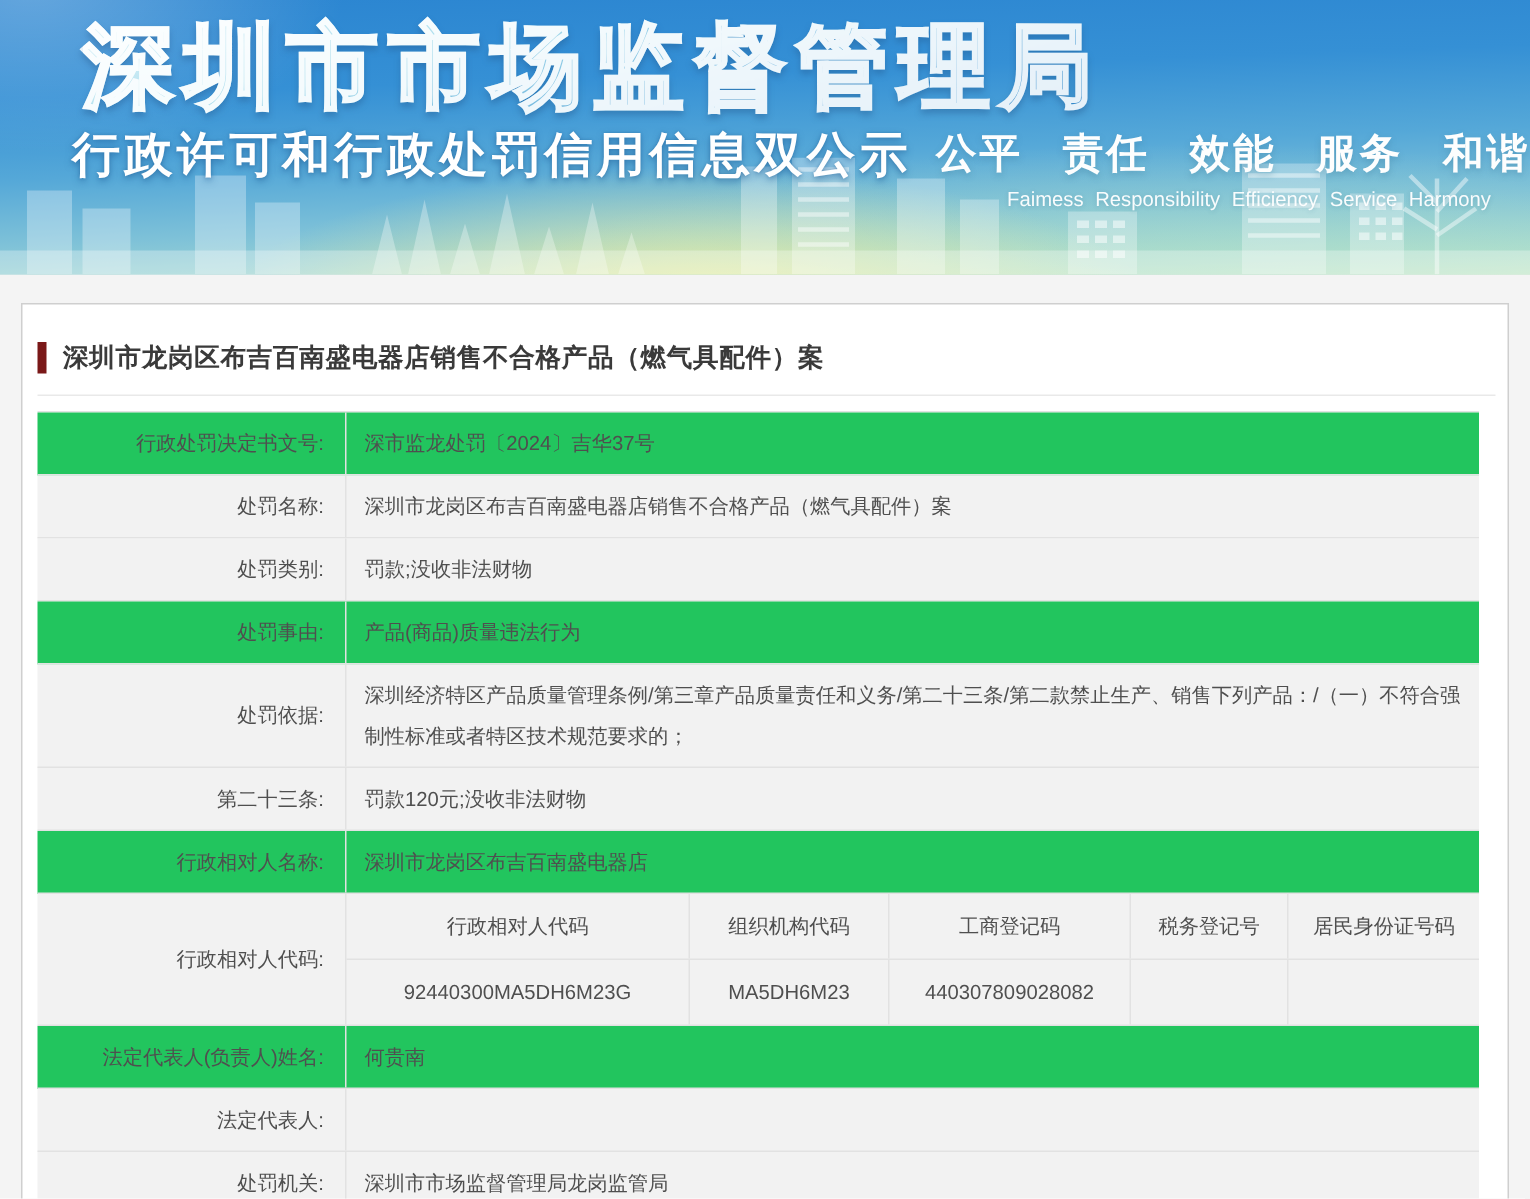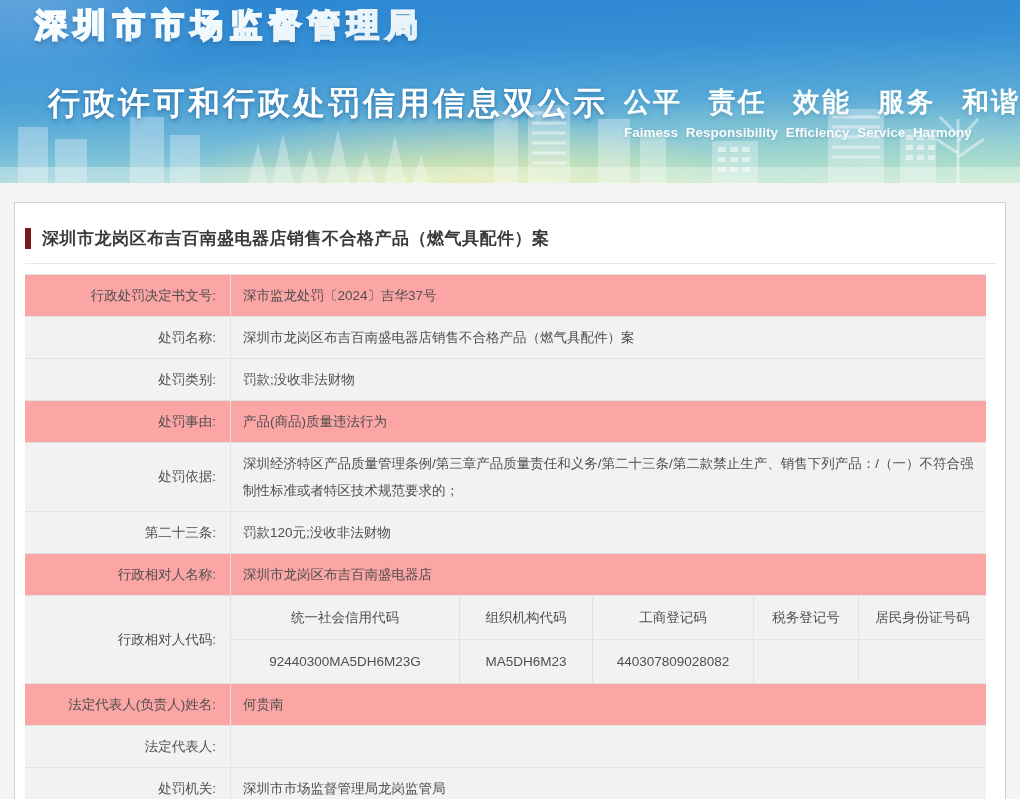--- a/index.html
+++ b/index.html
@@ -20,59 +20,59 @@
   .banner{
     position:relative;width:1020px;height:183px;overflow:hidden;
     background:
       radial-gradient(ellipse 300px 160px at 2% -5%, rgba(255,255,255,0.28), rgba(255,255,255,0) 70%),
       radial-gradient(ellipse 430px 130px at 45% 112%, rgba(252,243,150,0.85), rgba(252,243,150,0) 72%),
       radial-gradient(ellipse 650px 160px at 78% 118%, rgba(185,228,195,0.65), rgba(185,228,195,0) 75%),
       linear-gradient(178deg,#2b85d1 0%,#3590d5 30%,#55a8d8 55%,#7fc2d8 75%,#a8dbd0 92%,#c2e6c8 100%);
   }
   .skyline{position:absolute;left:0;bottom:0;width:1020px;height:78px;}
   .agency-title{
-    position:absolute;left:35px;top:4px;
-    font-size:32px;font-weight:bold;letter-spacing:7px;white-space:nowrap;
+    position:absolute;left:55px;top:4px;
+    font-size:61px;font-weight:bold;letter-spacing:7px;white-space:nowrap;
     background:linear-gradient(165deg,#eefafd 0%,#a8dcec 35%,#4497d1 80%,#2b7fc4 100%);
     -webkit-background-clip:text;background-clip:text;color:transparent;
     -webkit-text-stroke:2px rgba(255,255,255,0.88);
     filter:drop-shadow(0 3px 2px rgba(34,88,140,0.38));
   }
   .banner-subtitle{
     position:absolute;left:48px;top:82px;
     font-size:32px;font-weight:bold;letter-spacing:3px;color:#ffffff;white-space:nowrap;
     text-shadow:0 2px 5px rgba(30,90,145,0.55),0 0 2px rgba(40,100,150,0.4);
   }
   .slogan{position:absolute;left:624px;top:84px;width:370px;color:#fdfefe;}
   .slogan-cn{
     font-size:27px;font-weight:bold;letter-spacing:2px;word-spacing:17px;white-space:nowrap;
     text-shadow:0 2px 4px rgba(60,120,150,0.35);
   }
   .slogan-en{
-    margin-top:5px;font-size:13.5px;font-weight:bold;word-spacing:4px;white-space:nowrap;
-    color:rgba(255,255,255,0.95);text-shadow:0 1px 3px rgba(60,120,150,0.3);
+    margin-top:5px;font-size:13.5px;font-weight:normal;word-spacing:4px;white-space:nowrap;
+    color:rgba(255,255,255,0.95);text-shadow:0 1px 3px rgba(60,120,150,0.3);text-align:right;
   }
 
   
   .card{
     position:absolute;left:14px;top:202px;width:992px;height:640px;
     background:#ffffff;border:1px solid #cfcfcf;
   }
   .case-title{display:flex;align-items:center;margin:24px 0 0 10px;}
   .title-bar{width:6px;height:21px;background:var(--accent);margin-right:11px;flex:0 0 6px;}
   .title-text{font-size:17px;font-weight:bold;color:#3a3a3a;letter-spacing:0.5px;}
   .title-divider{margin:13px 0 0 10px;width:972px;border-bottom:1px solid #e9e9e9;}
 
   
   .ptable{
     margin:10px 0 0 10px;width:961px;
     border-top:1px solid var(--tborder);
     font-size:13.5px;color:#4f4f4f;
   }
-  .trow{display:flex;background:#fca5a5;border-bottom:1px solid var(--tborder);}
+  .trow{display:flex;background:#22c55e;border-bottom:1px solid var(--tborder);}
   .trow.shaded{background:var(--shade);}
   .tlabel{
     flex:0 0 206px;width:206px;min-height:41px;
     display:flex;align-items:center;justify-content:flex-end;
     text-align:right;padding:6px 14px 6px 6px;
     border-right:1px solid var(--tborder);
   }
   .tvalue{flex:1;display:flex;align-items:center;padding:7px 12px;line-height:27px;}
   .tvalue-codes{display:block;padding:0;line-height:normal;}
   .codes-row{display:flex;}
@@ -195,21 +195,21 @@
         <div class="tvalue">罚款120元;没收非法财物</div>
       </div>
       <div class="trow">
         <div class="tlabel">行政相对人名称:</div>
         <div class="tvalue">深圳市龙岗区布吉百南盛电器店</div>
       </div>
       <div class="trow shaded">
         <div class="tlabel">行政相对人代码:</div>
         <div class="tvalue tvalue-codes">
           <div class="codes-row codes-header">
-            <div class="ccell c0">统一社会信用代码</div>
+            <div class="ccell c0">行政相对人代码</div>
             <div class="ccell c1">组织机构代码</div>
             <div class="ccell c2">工商登记码</div>
             <div class="ccell c3">税务登记号</div>
             <div class="ccell c4">居民身份证号码</div>
           </div>
           <div class="codes-row codes-values">
             <div class="ccell c0">92440300MA5DH6M23G</div>
             <div class="ccell c1">MA5DH6M23</div>
             <div class="ccell c2">440307809028082</div>
             <div class="ccell c3"></div>

